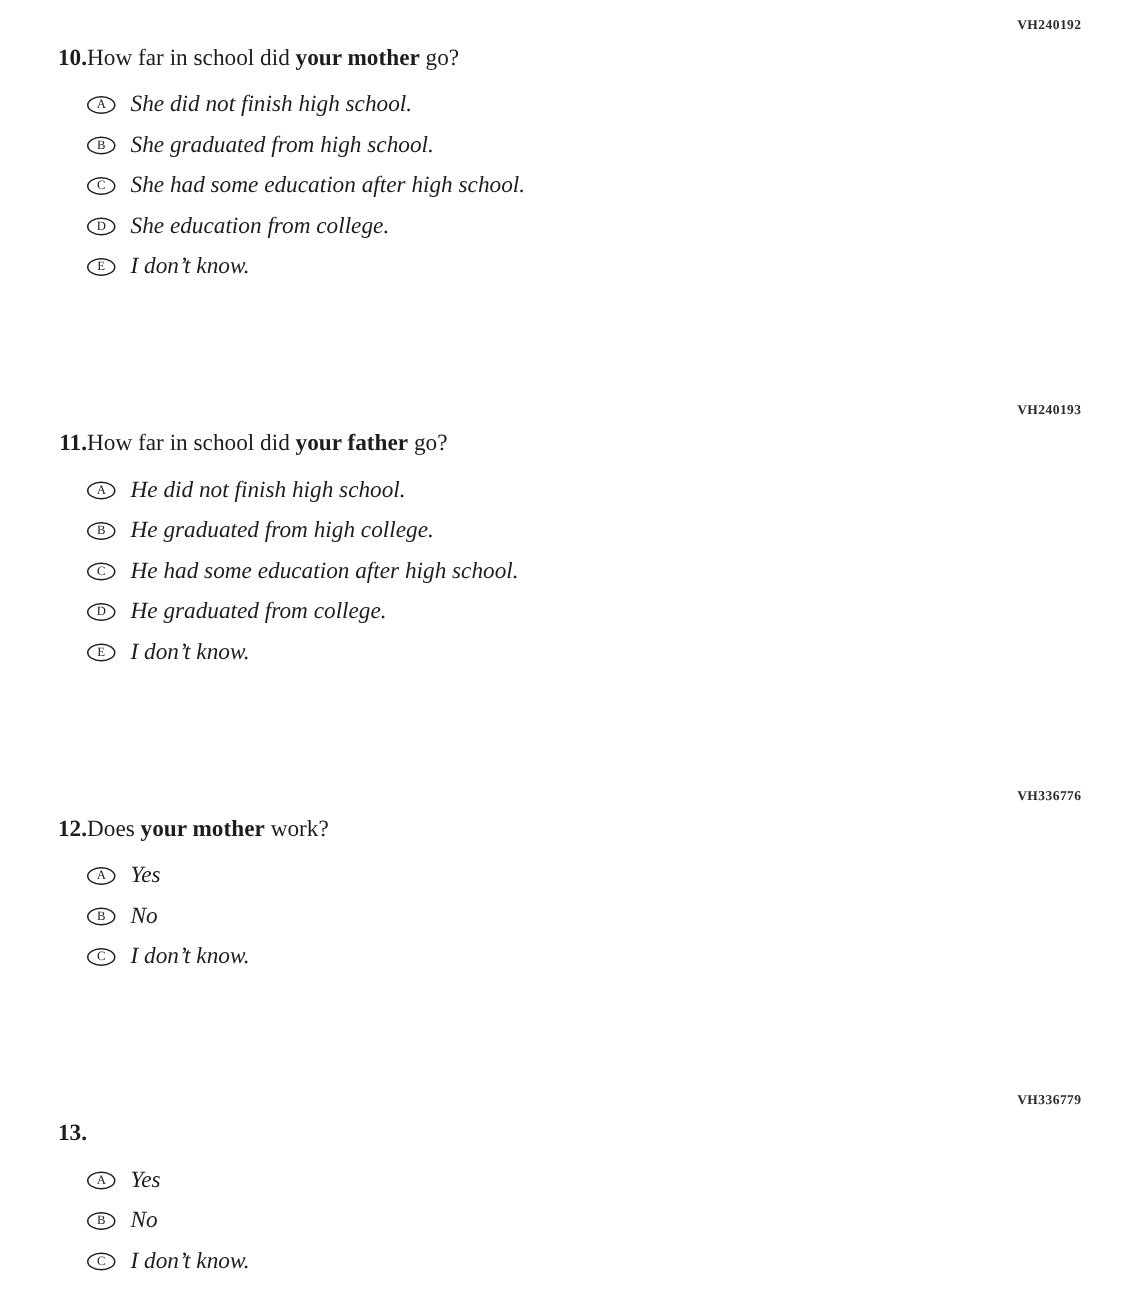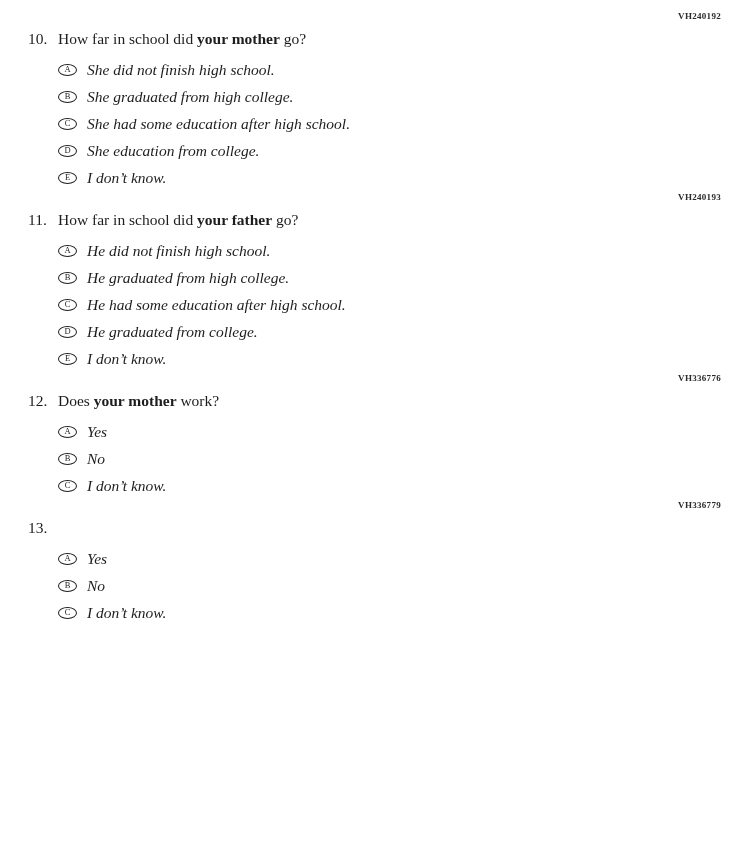--- a/index.html
+++ b/index.html
@@ -13,40 +13,41 @@
     overflow: hidden;
     font-family: "Liberation Serif", "DejaVu Serif", serif;
     color: #1d1d1f;
   }
   .page {
     box-sizing: border-box;
     width: 751px;
     padding: 10px 30px 0 28px;
   }
   .qb { }
-  .qb + .qb { }
+  .qb + .qb { margin-top: 76px; }
   .q-code {
     text-align: right;
     font-size: 9px;
     letter-spacing: 0.3px;
     color: #2a2a2a;
     height: 12px;
     line-height: 12px;
     font-weight: bold;
   }
   .q-head {
     display: flex;
     margin-top: 6px;
     font-size: 15.5px;
     line-height: 21px;
   }
   .q-num {
-    font-weight: normal;
+    font-weight: bold;
     width: 30px;
     flex: 0 0 30px;
+    text-align: right;
   }
   .q-prompt b { font-weight: bold; }
   .options {
     margin-top: 7px;
     margin-left: 30px;
   }
   .option {
     display: flex;
     align-items: center;
     height: 27px;
@@ -81,21 +82,21 @@
       <span class="q-num">10.</span>
       <span class="q-prompt"><span>How far in school did </span><b>your mother</b><span> go?</span></span>
     </div>
     <div class="options">
       <div class="option">
         <span class="bubble">A</span>
         <span class="opt-text">She did not finish high school.</span>
       </div>
       <div class="option">
         <span class="bubble">B</span>
-        <span class="opt-text">She graduated from high college.</span>
+        <span class="opt-text">She graduated from high school.</span>
       </div>
       <div class="option">
         <span class="bubble">C</span>
         <span class="opt-text">She had some education after high school.</span>
       </div>
       <div class="option">
         <span class="bubble">D</span>
         <span class="opt-text">She education from college.</span>
       </div>
       <div class="option">

